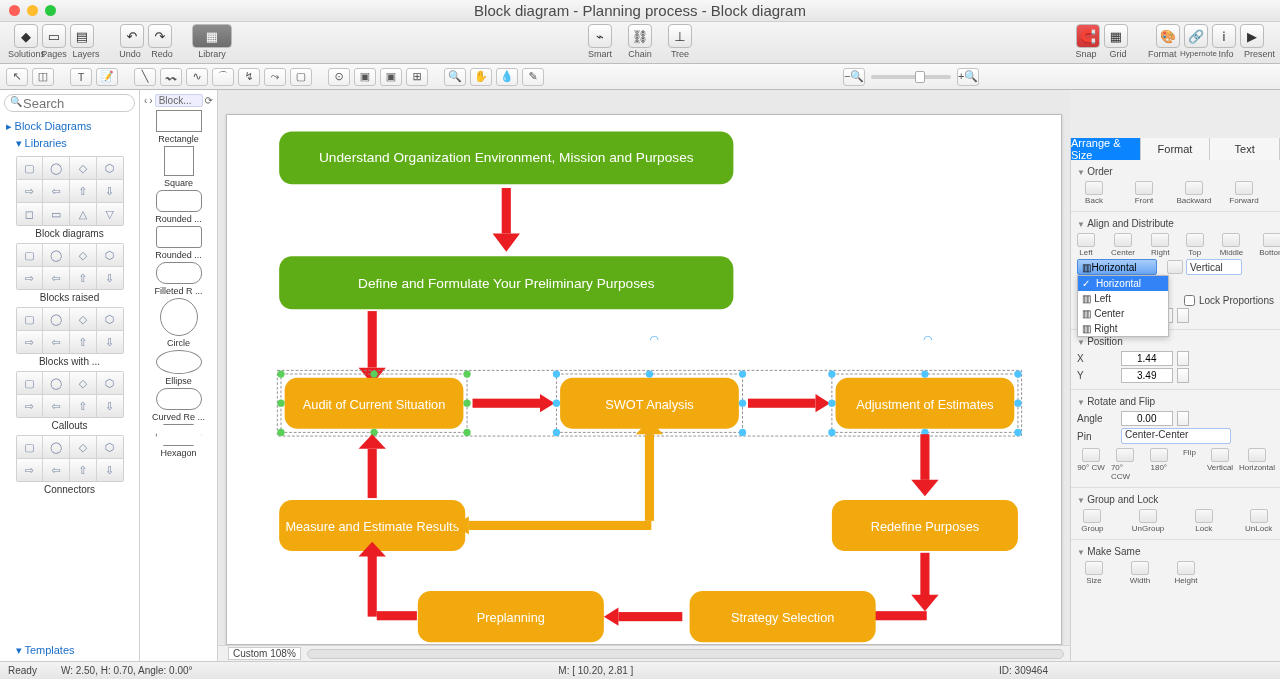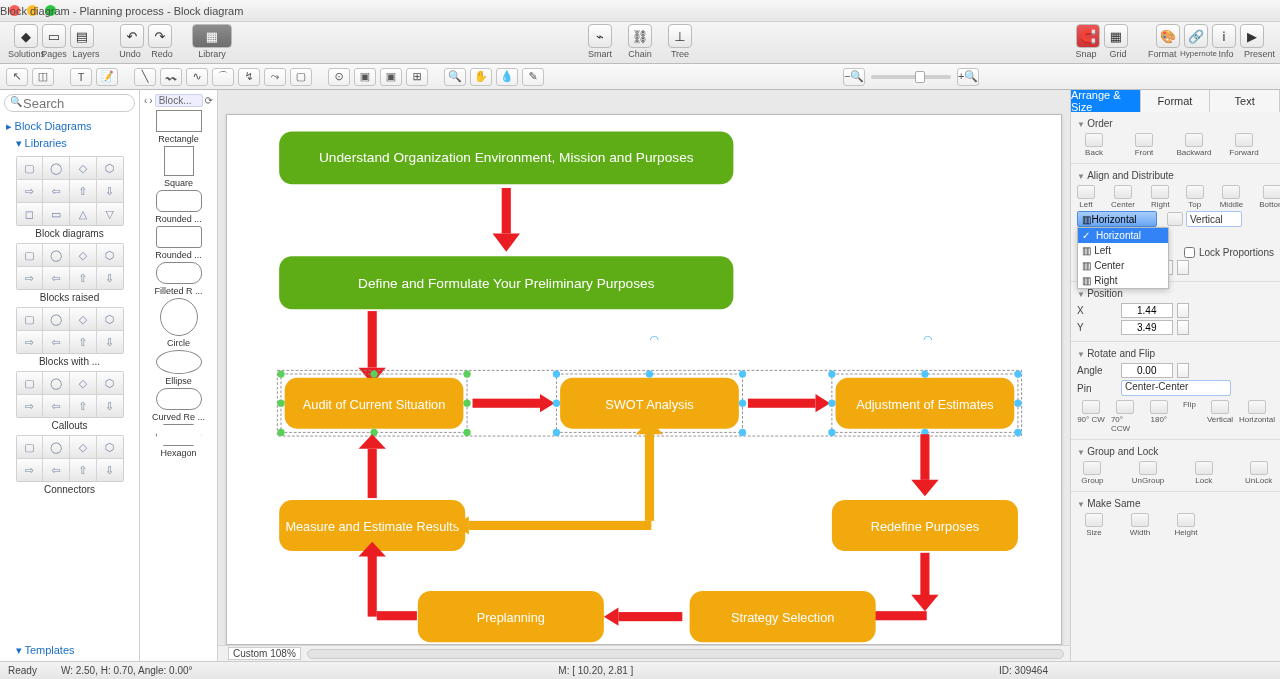--- a/index.html
+++ b/index.html
@@ -3,21 +3,21 @@
 <meta charset="utf-8">
 <style>
 * { box-sizing: border-box; margin: 0; padding: 0; font-family: -apple-system, "Helvetica Neue", Arial, sans-serif; }
 body { width: 1280px; height: 679px; background: #ececec; overflow: hidden; font-size: 11px; color: #333; }
 
 
 .titlebar { height: 22px; background: linear-gradient(#f7f7f7,#e6e6e6); display: flex; align-items: center; position: relative; border-bottom: 1px solid #cfcfcf; }
 .traffic { display: flex; gap: 7px; padding-left: 9px; }
 .tdot { width: 11px; height: 11px; border-radius: 50%; }
 .tdot.red { background:#ff5f57;} .tdot.yellow{background:#ffbd2e;} .tdot.green{background:#28c941;}
-.title { position:absolute; left:0; right:0; font-size:11px; color:#4a4a4a; }
+.title { position:absolute; left:0; right:0; text-align:center; font-size:15px; color:#4a4a4a; }
 
 
 .toolbar1 { height: 42px; background: linear-gradient(#f5f5f5,#e6e6e6); border-bottom:1px solid #bcbcbc; display:flex; align-items:flex-start; padding: 2px 8px 0 8px; gap: 16px; position: relative;}
 .tbgroup { display:flex; flex-direction:column; align-items:center; gap:1px;}
 .tbbtns { display:flex; gap:4px; }
 .tbbtn { width:24px; height:24px; background:linear-gradient(#fff,#e8e8e8); border:1px solid #bbb; border-radius:4px; display:flex;align-items:center;justify-content:center; font-size:13px;}
 .tblabel { font-size:9px; color:#555;}
 .tbcentergroup { position:absolute; left:50%; transform:translateX(-50%); top:2px; display:flex; gap:16px;}
 .tbrightgroup { margin-left:auto; display:flex; gap:16px;}
 
@@ -54,21 +54,21 @@
 .hex { width:46px; height:22px; clip-path: polygon(18% 0,82% 0,100% 50%,82% 100%,18% 100%,0 50%); border:none; background:#fff; outline:1px solid #888;}
 
 
 .canvaswrap { flex:1; background:#e9e9e9; position:relative; overflow:hidden;}
 .canvas { position:absolute; top:4px; left:8px; right:8px; bottom:16px; background:#fff; box-shadow:0 1px 3px rgba(0,0,0,0.15); border:1px solid #bbb;margin-top:20px;}
 .canvas svg { width:100%; height:100%; }
 .cvscroll { position:absolute; bottom:0; left:0; right:0; height:16px; background:#f0f0f0; border-top:1px solid #d6d6d6; display:flex; align-items:center; font-size:10px; color:#444;}
 .cvscroll .zoomsel { margin-left:10px; border:1px solid #ccc; background:#fff; padding:0 4px; height:13px;}
 
 
-.rightpanel { width:210px; background:#f3f3f3; border-left:1px solid #d0d0d0; font-size:10px; display:flex; flex-direction:column;}
+.rightpanel { width:210px; background:#f3f3f3; border-left:1px solid #d0d0d0; font-size:10px; display:flex; flex-direction:column;margin-top:48px;}
 .righttabs { display:flex; height:22px;}
 .righttabs .rtab { flex:1; display:flex; align-items:center; justify-content:center; border-right:1px solid #ccc; background:#f6f6f6; font-size:11px;}
 .righttabs .rtab.active { background:#0a84ff; color:#fff; }
 .rsection { border-bottom:1px solid #ddd; padding:4px 6px;}
 .rsecthead { font-size:10px; color:#444; padding:2px 0;}
 .rsecthead::before { content:"▼ "; font-size:8px; color:#888;}
 .iconrow { display:flex; gap:16px; margin:2px 0; justify-content:flex-start;}
 .iconcol { display:flex; flex-direction:column; align-items:center; width:34px;}
 .iconcol .ic { width:18px;height:14px; background:linear-gradient(#f9f9f9,#e6e6e6); border:1px solid #c5c5c5; border-radius:2px; margin-bottom:1px;}
 .iconcol .il { font-size:8px; color:#555;}

